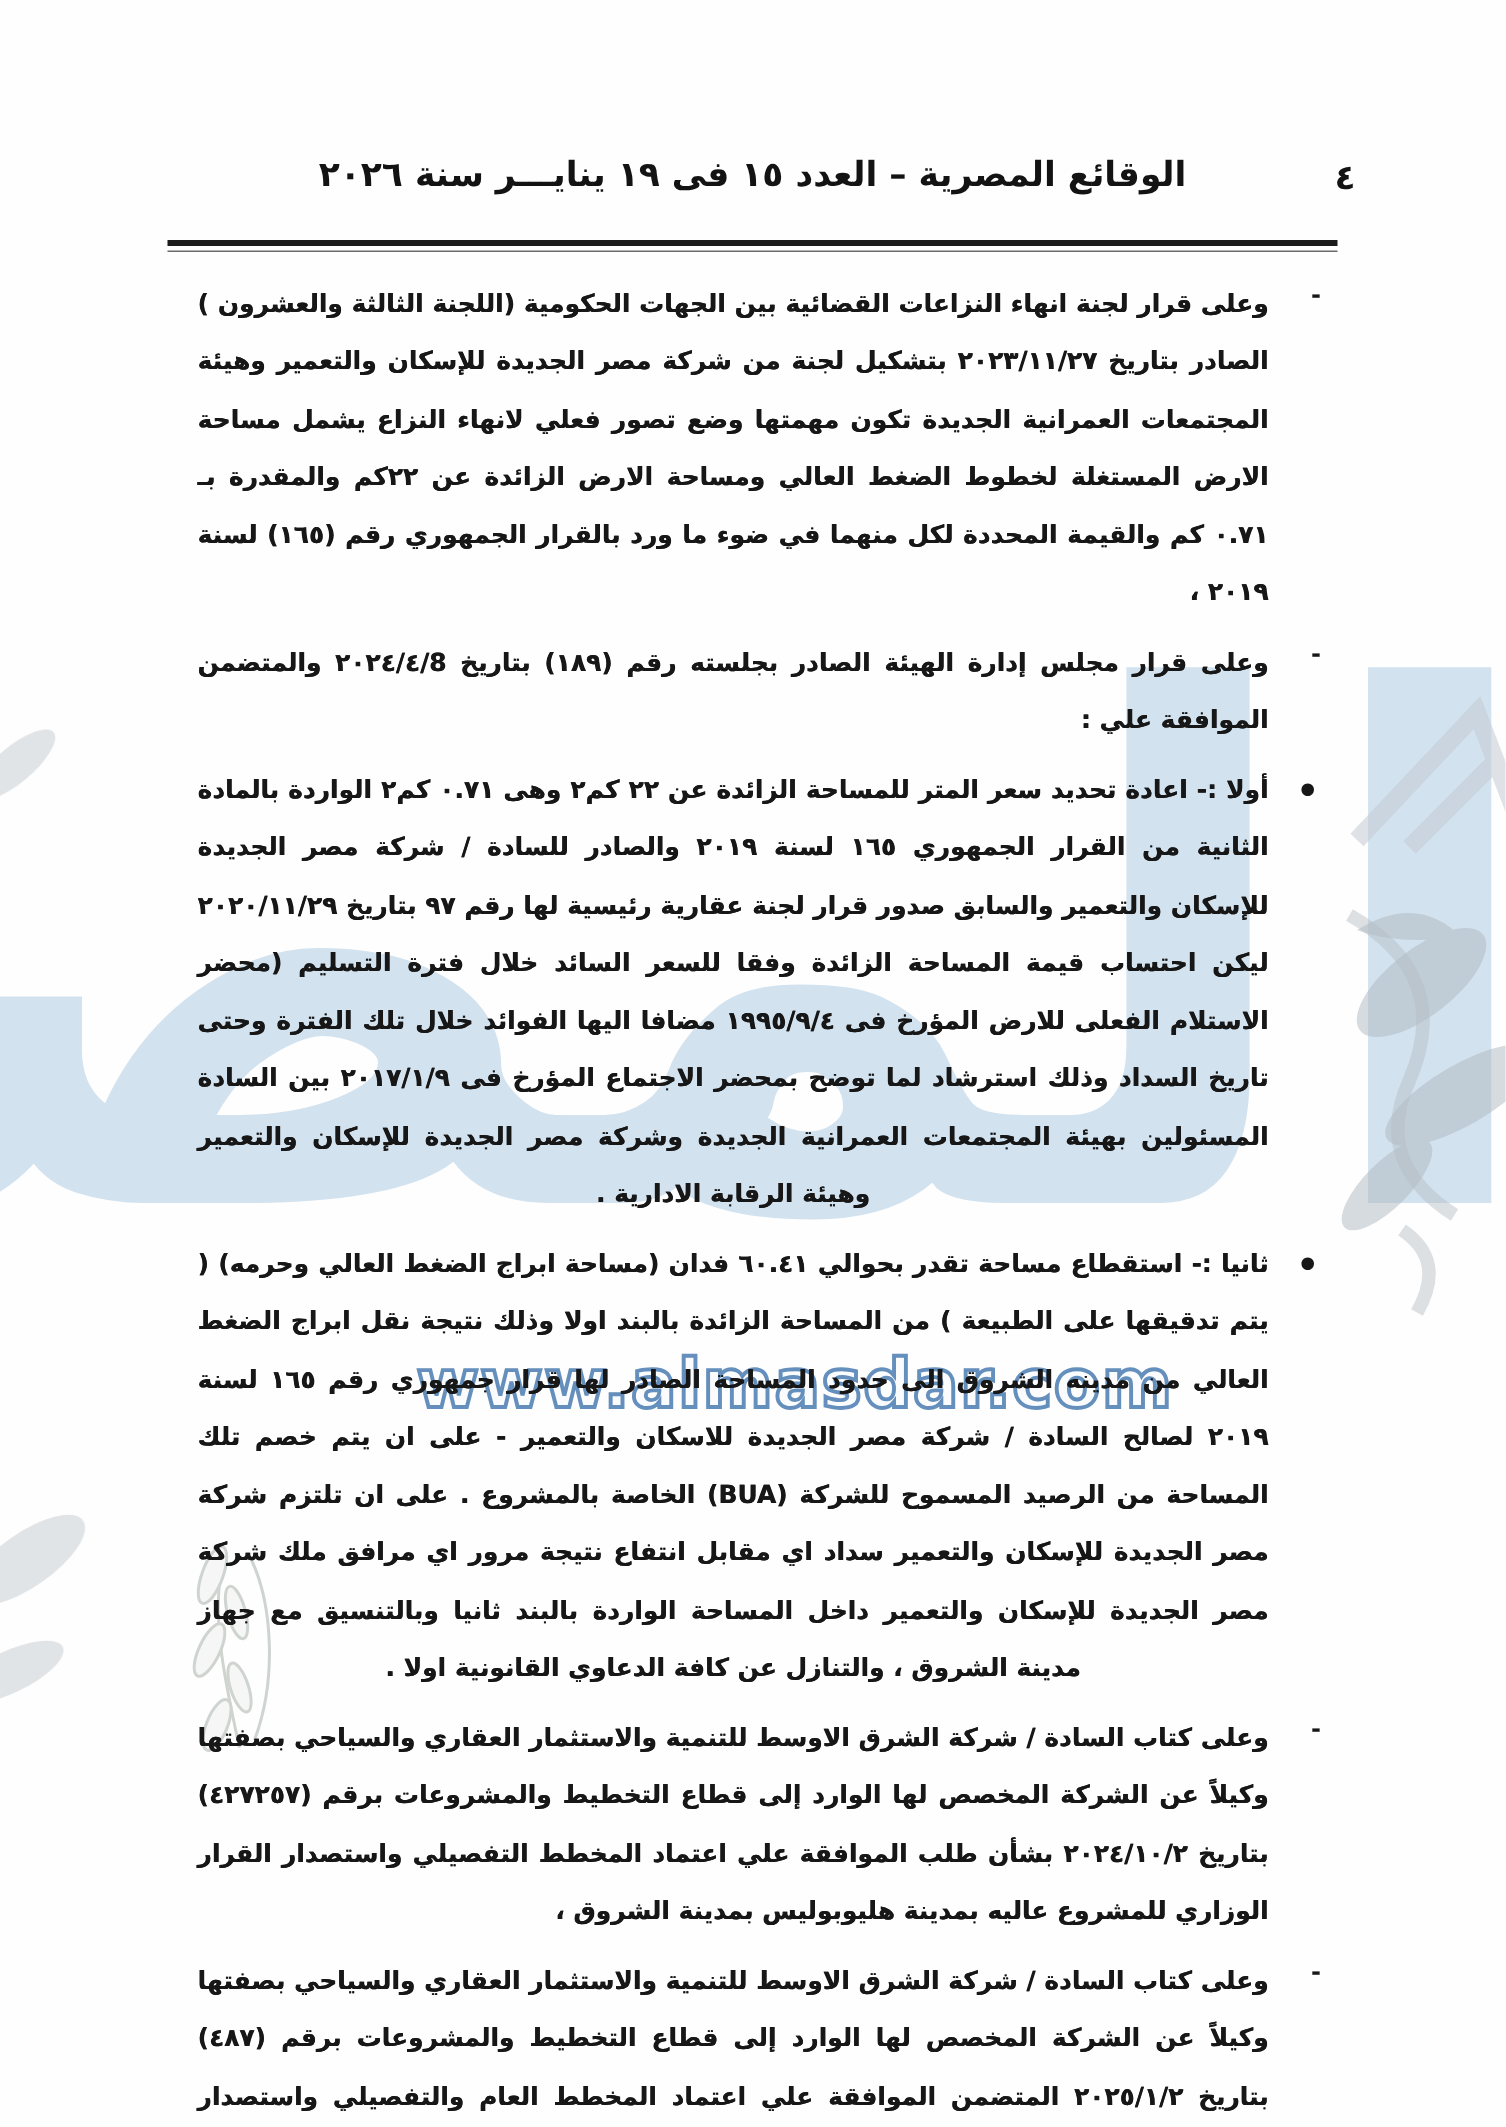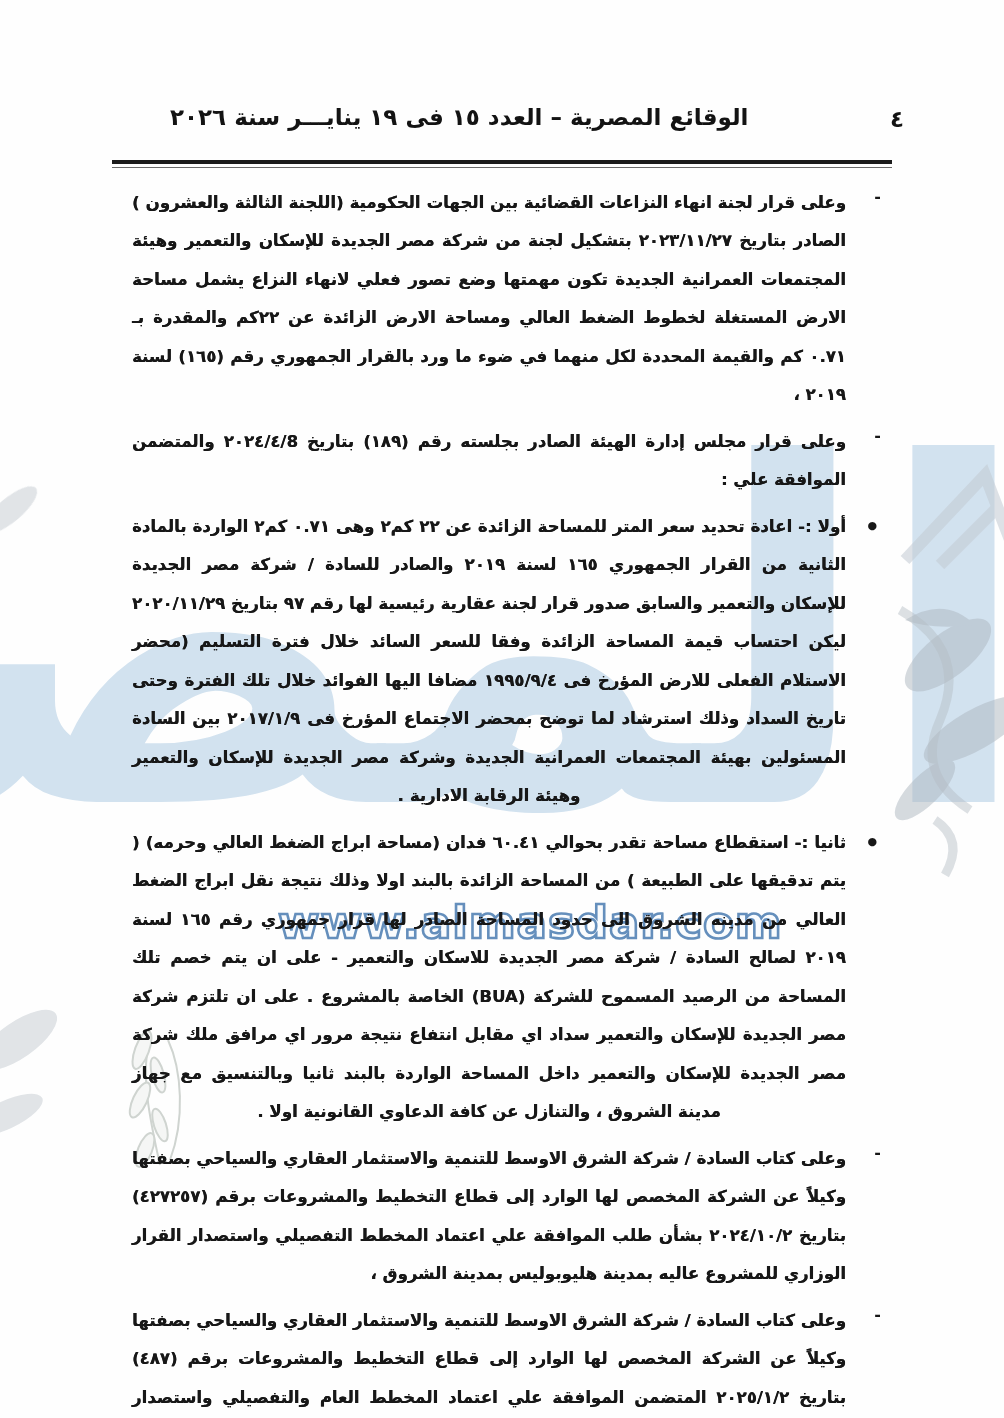--- a/index.html
+++ b/index.html
@@ -18,21 +18,21 @@
   .wm-url{
     position:absolute;top:896px;left:278px;direction:ltr;
     font-size:45px;font-weight:bold;letter-spacing:1px;
     color:rgba(235,243,250,0.25);
     -webkit-text-stroke:2.6px rgba(58,112,169,0.78);
   }
   .wm-svg{position:absolute;inset:0;width:100%;height:100%;}
   
   .header{position:absolute;top:104px;left:0;right:0;height:50px;z-index:1;}
   .header-title{
-    display:block;margin:0 170px;text-align:left;
+    display:block;margin:0 170px;text-align:center;
     font-size:23px;font-weight:bold;color:#131313;letter-spacing:.5px;
   }
   .page-num{
     position:absolute;top:2px;right:100px;
     font-size:23px;font-weight:bold;color:#131313;
   }
   .rule{
     position:absolute;top:160px;left:112px;right:112px;z-index:1;
     height:3px;border-top:4px solid #1b1b1b;border-bottom:1px solid #6a6a6a;
   }

